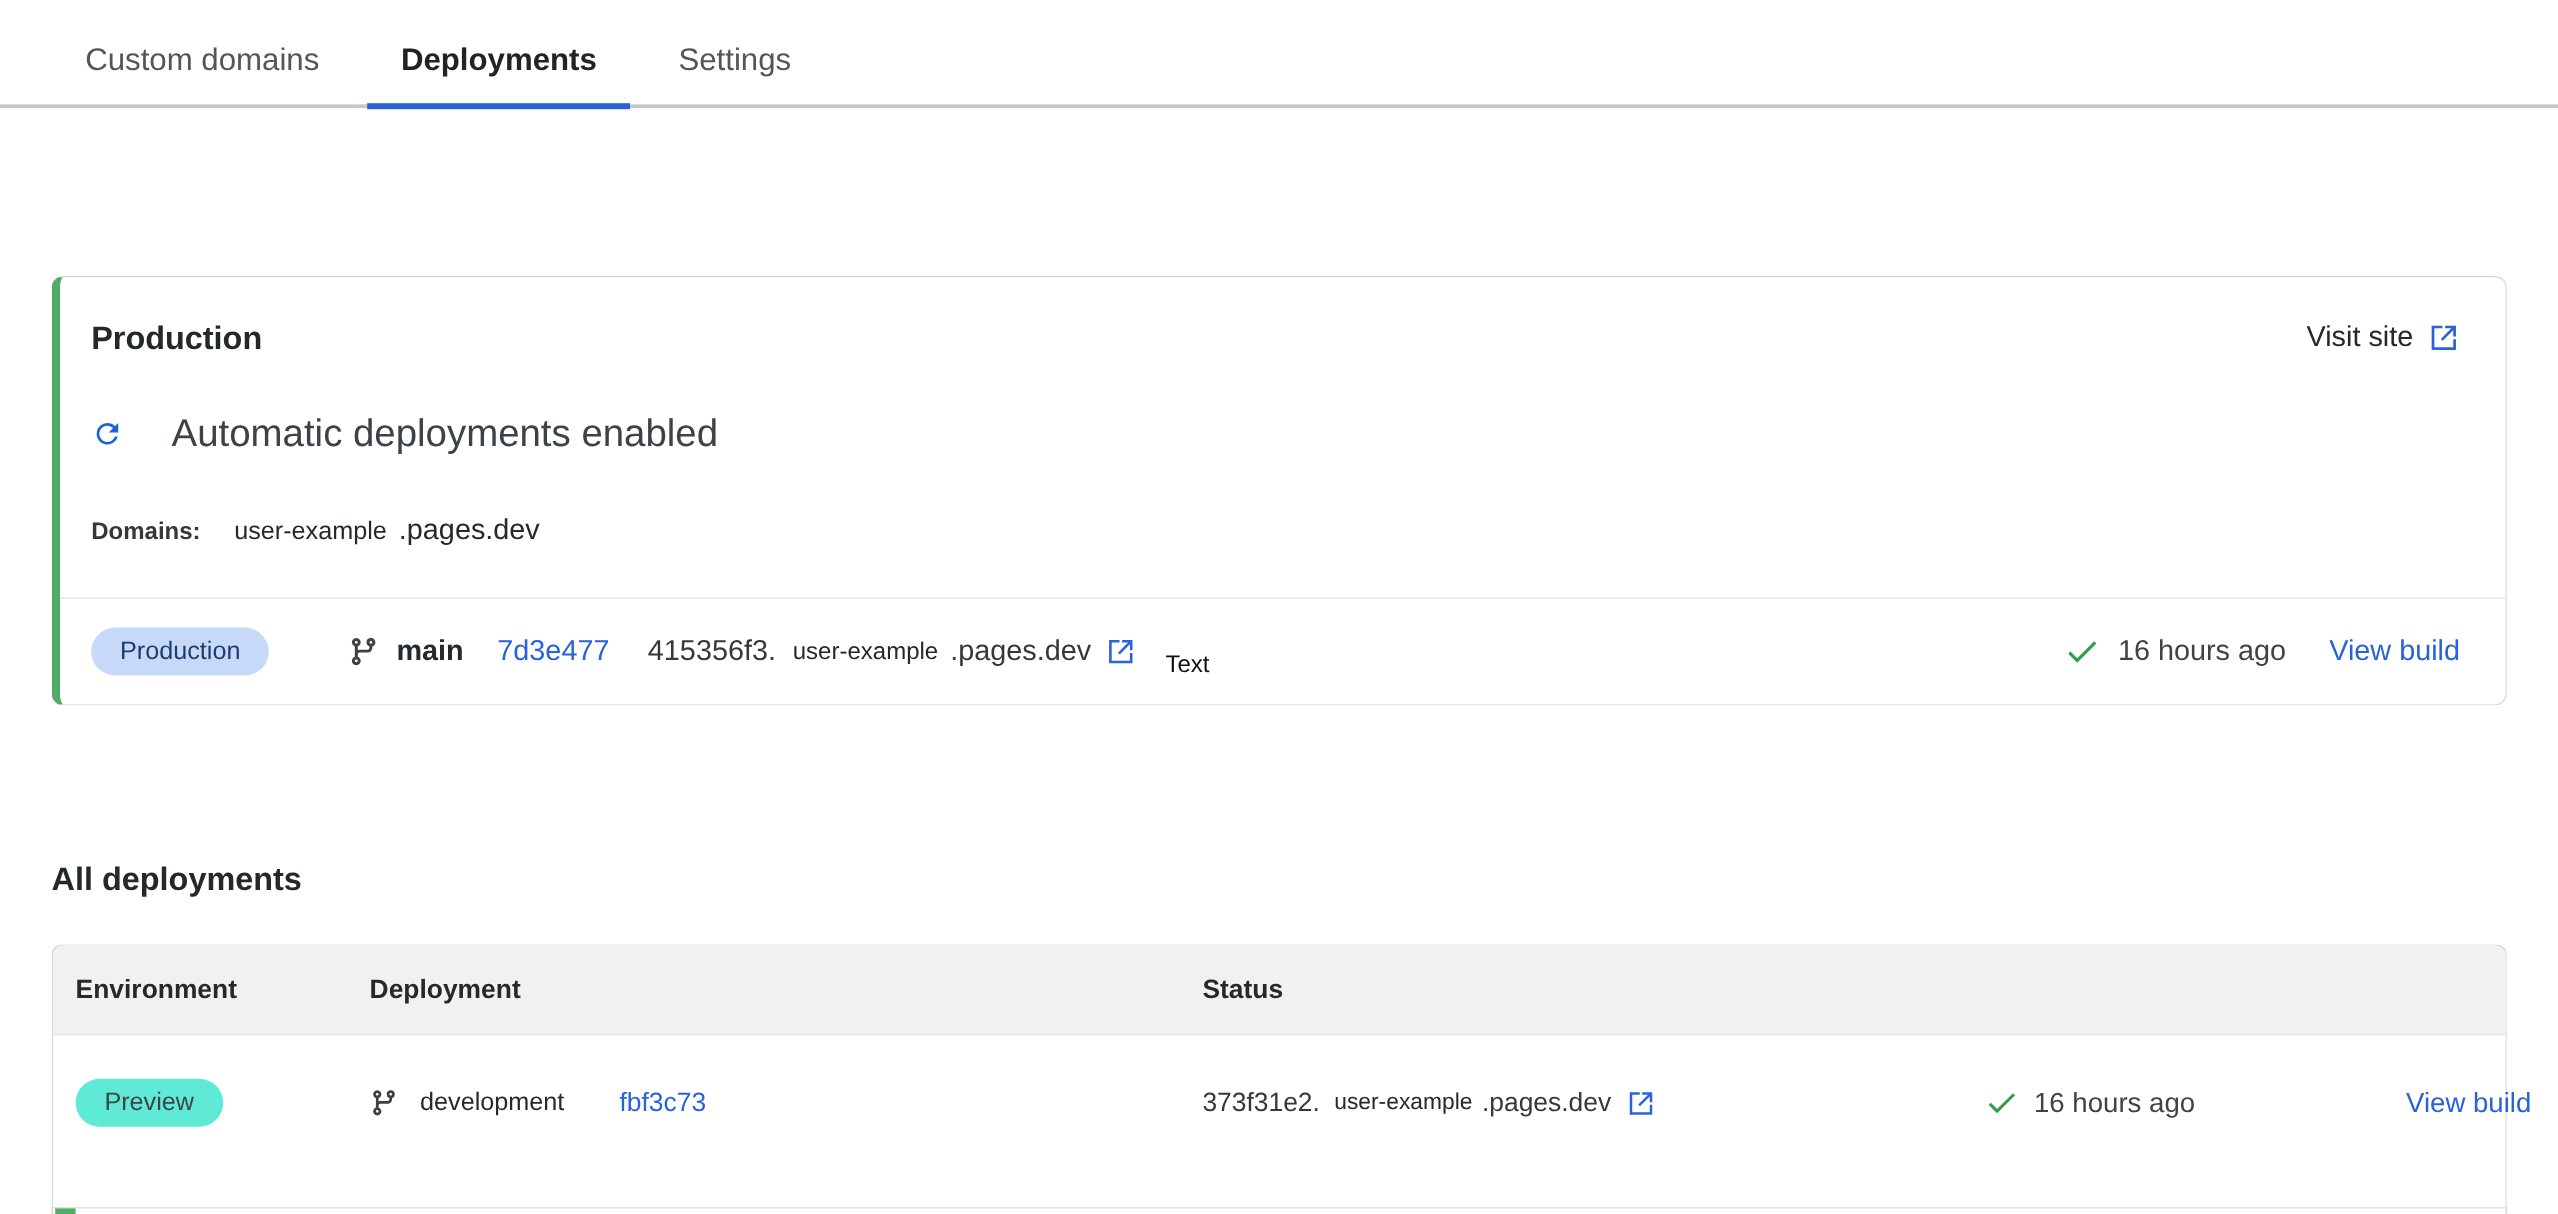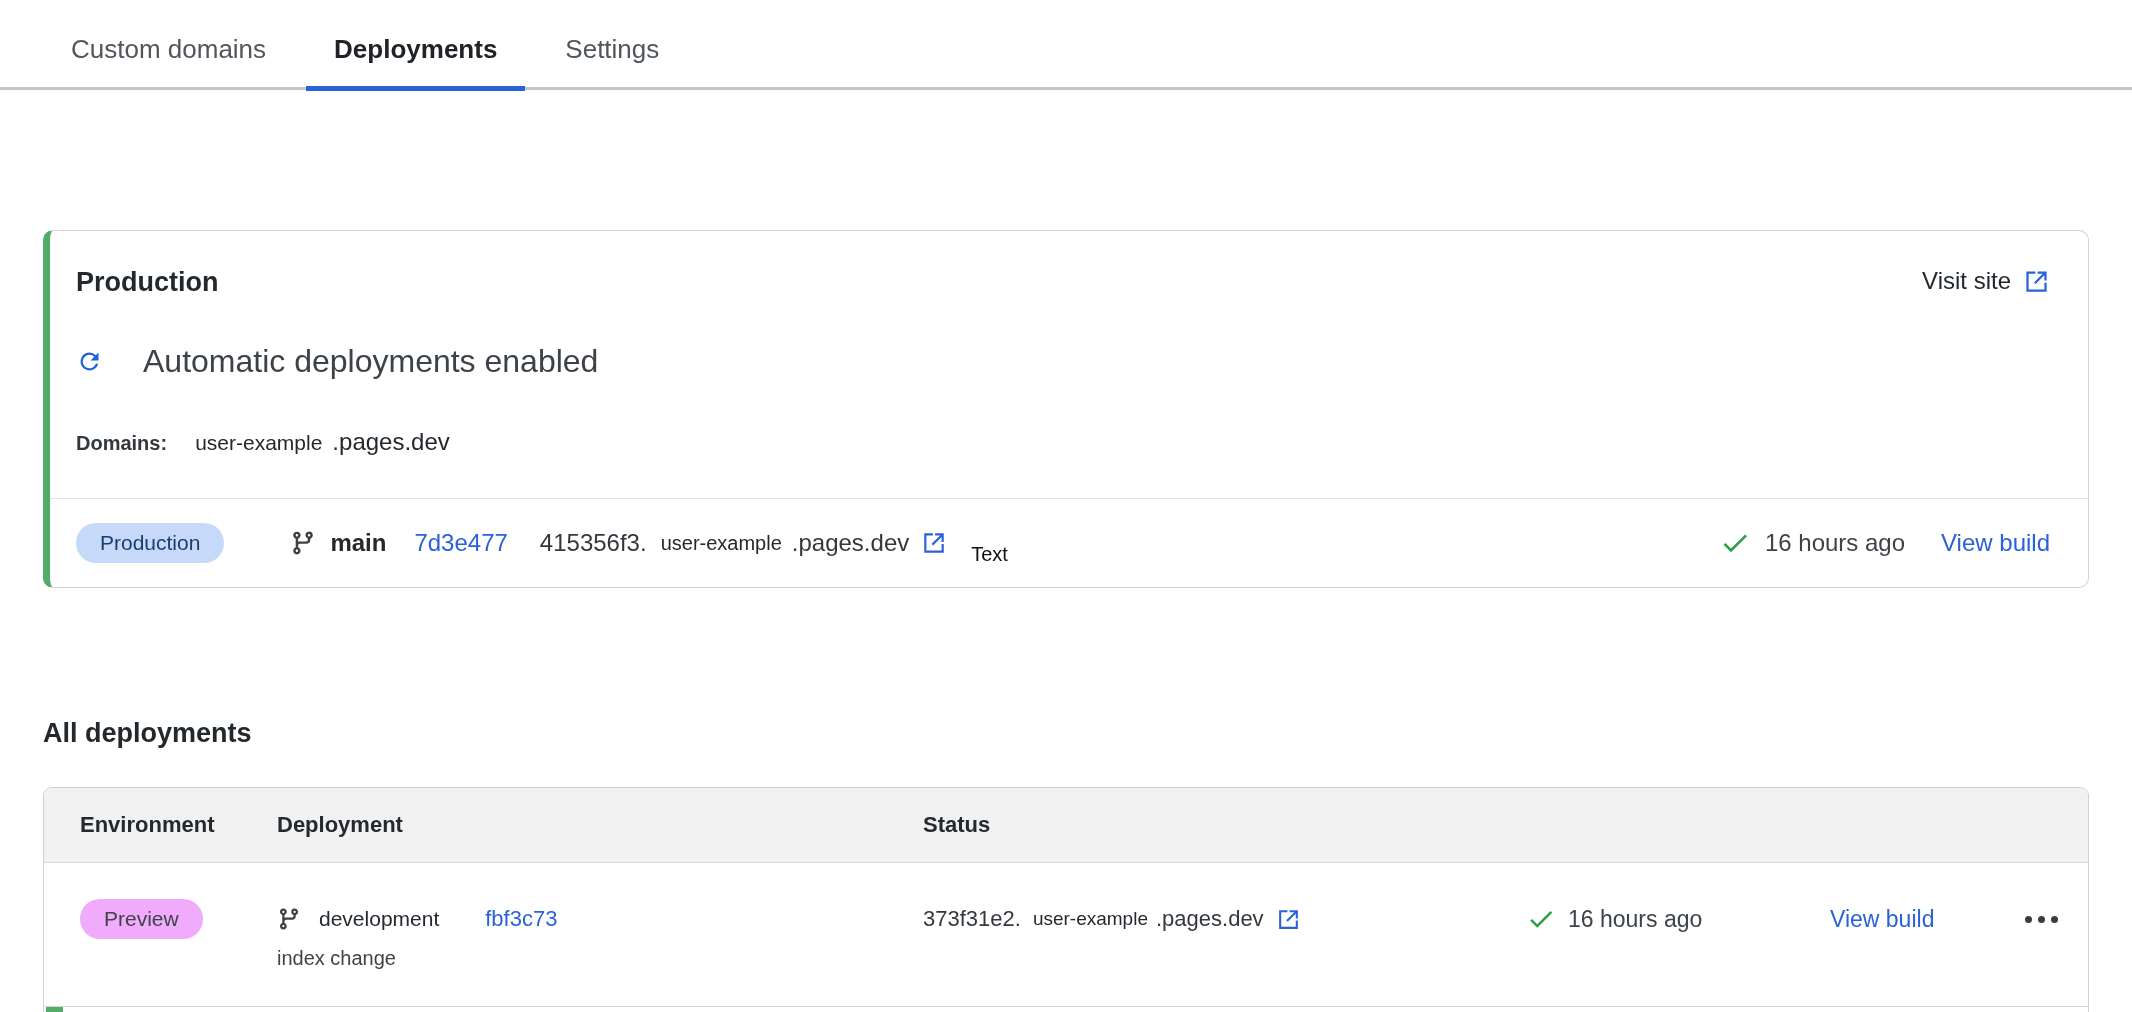--- a/index.html
+++ b/index.html
@@ -24,42 +24,42 @@
                font-size:32px; color:#3c4248; }
   .domains-line { display:flex; align-items:baseline; margin-top:48px; }
   .domains-label { font-size:20px; font-weight:600; color:#33383d; margin-right:28px; }
   .domain-name { font-size:21px; color:#24292e; margin-right:10px; }
   .domain-suffix { font-size:24px; color:#24292e; }
 
   .card-row { border-top:1px solid #e3e3e3; height:89px; display:flex; align-items:center;
               padding:0 38px 0 26px; }
   .badge { display:inline-block; font-size:21px; padding:8px 24px; border-radius:22px; }
   .badge.production { background:#c6d9f9; color:#1d3c6e; }
-  .badge.preview    { background:#f0abfc; color:#3f4449; }
+  .badge.preview    { background:#5eead4; color:#3f4449; }
 
   .branch-group { display:flex; align-items:center; gap:14px; margin-left:66px; }
   .branch-name { font-size:24px; font-weight:700; color:#24292e; }
   .link { color:#2a62d9; cursor:pointer; text-decoration:none; }
   .commit-link { font-size:24px; margin-left:28px; }
   .dep-url { display:flex; align-items:center; margin-left:32px; }
   .dep-hash { font-size:24px; color:#33383d; }
   .dep-name { font-size:20px; color:#24292e; margin:0 10px 0 14px; }
   .dep-suffix { font-size:24px; color:#33383d; margin-right:12px; }
   .annotation { font-size:20px; color:#101010; margin-left:24px; position:relative; top:11px; }
 
   .status-group { margin-left:auto; display:flex; align-items:center; }
   .time-text { font-size:24px; color:#3d4349; margin-left:14px; }
   .view-build { font-size:24px; margin-left:36px; }
 
   
   .section-heading { margin:130px 43px 0 43px; font-size:27px; font-weight:600; color:#23282d; }
   .table { margin:38px 43px 0 43px; border:1px solid #d0d0d0; border-bottom:none;
            border-radius:9px 9px 0 0; }
   .grid-row { display:grid; grid-template-columns:197px 646px 603px 304px 195px 1fr;
-              padding:0 36px; align-items:center; }
+              padding:0 19px; align-items:center;gap:48px; }
   .thead { background:#f1f1f1; height:75px; border-radius:9px 9px 0 0;
            border-bottom:1px solid #d8d8d8; }
   .th { font-size:22px; font-weight:700; color:#24292e; }
 
   .trow { min-height:143px; align-items:start; padding-top:36px; padding-bottom:20px; }
   .cell-line { display:flex; align-items:center; min-height:40px; }
   .source-cell .commit-msg { font-size:20px; color:#3f4449; margin-top:8px; }
   .row-branch { font-size:21px; color:#24292e; margin:0 0 0 18px; }
   .row-commit { font-size:22px; margin-left:46px; }
   .row-dep-hash { font-size:22px; color:#33383d; }
@@ -167,21 +167,20 @@
     <div class="source-cell">
       <div class="cell-line">
         <span class="icon">
           <svg width="24" height="24" viewBox="0 0 16 16" fill="#404040">
             <path d="M9.5 3.25a2.25 2.25 0 1 1 3 2.122V6A2.5 2.5 0 0 1 10 8.5H6a1 1 0 0 0-1 1v1.128a2.251 2.251 0 1 1-1.5 0V5.372a2.25 2.25 0 1 1 1.5 0v1.836A2.49 2.49 0 0 1 6 7h4a1 1 0 0 0 1-1v-.628A2.25 2.25 0 0 1 9.5 3.25Zm-6 0a.75.75 0 1 0 1.5 0 .75.75 0 0 0-1.5 0Zm8.25-.75a.75.75 0 1 0 0 1.5.75.75 0 0 0 0-1.5ZM4.25 12a.75.75 0 1 0 0 1.5.75.75 0 0 0 0-1.5Z"></path>
           </svg>
         </span>
         <span class="row-branch">development</span>
         <a class="link row-commit">fbf3c73</a>
       </div>
-      <div class="commit-msg">index change</div>
     </div>
     <div class="cell-line">
       <span class="row-dep-hash">373f31e2.</span>
       <span class="row-dep-name">user-example</span>
       <span class="row-dep-suffix">.pages.dev</span>
       <span class="icon">
         <svg width="25" height="25" viewBox="0 0 24 24" fill="#2a62d9">
           <path d="M19 19H5V5h6V3H3v18h18v-8h-2z"></path>
           <path d="M13 3v2h4.6l-7.8 7.8 1.4 1.4L19 6.4V11h2V3z"></path>
         </svg>

